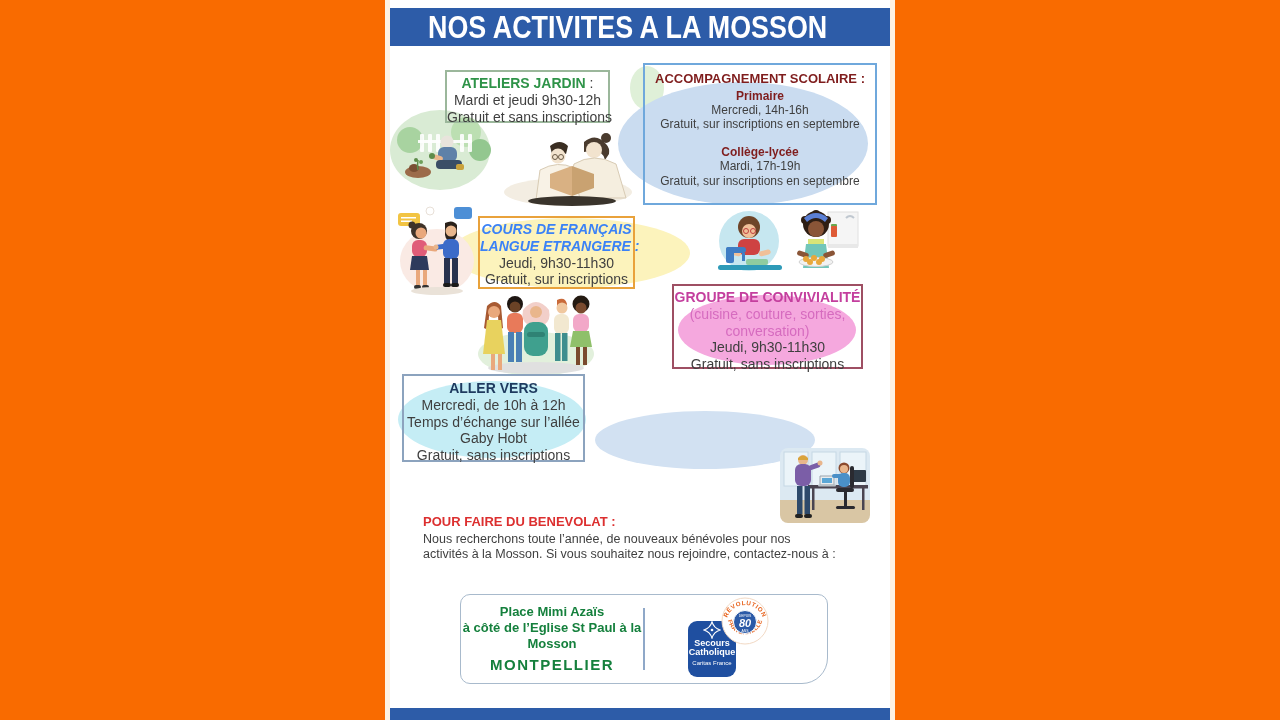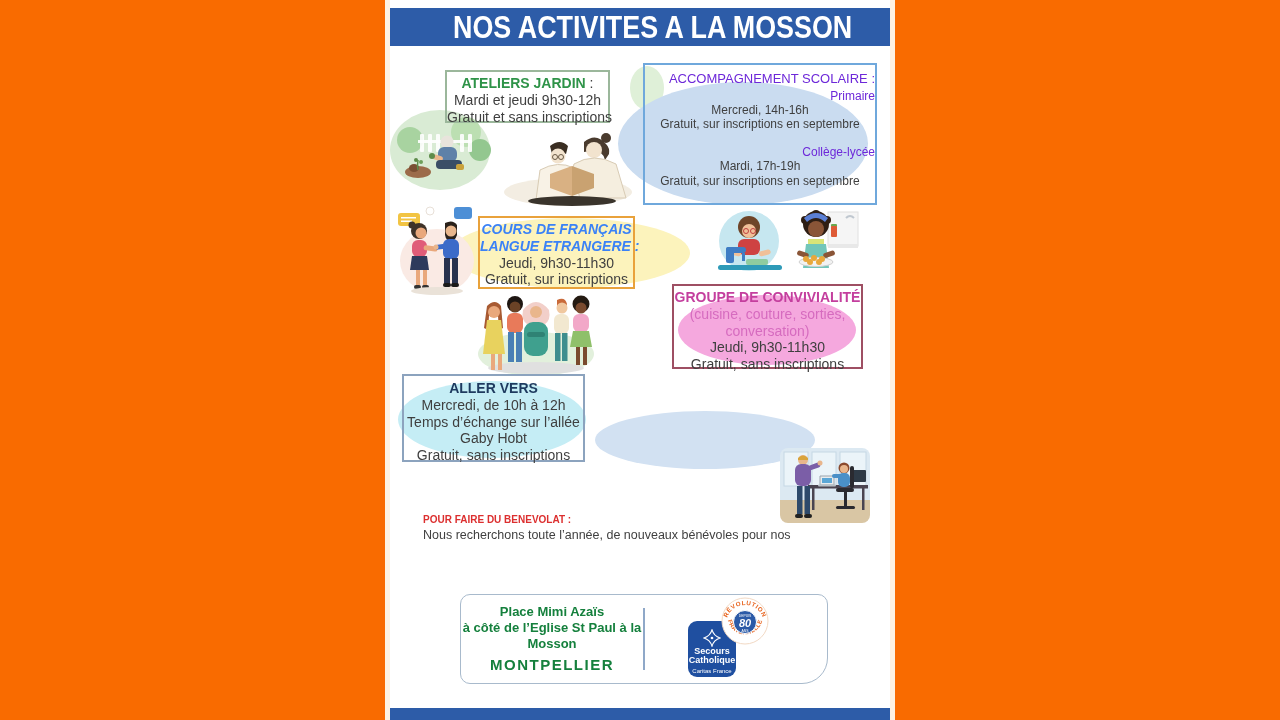--- a/index.html
+++ b/index.html
@@ -1,43 +1,43 @@
 <!DOCTYPE html>
 <html><head>
 <meta charset="utf-8">
 <style>
   html,body{margin:0;padding:0;}
   #stage{position:relative;width:1280px;height:720px;background:#F96B00;overflow:hidden;
          font-family:"Liberation Sans",sans-serif;color:#3F3F3F;}
   .abs{position:absolute;}
   #flyer{position:absolute;left:390px;top:0;width:500px;height:720px;background:#FFFFFF;}
   .edge{position:absolute;top:0;width:5px;height:720px;background:#FEF3E2;}
-  .header-bar{left:0;top:8px;width:500px;height:38px;background:#2D5CA8;display:flex;align-items:center;justify-content:flex-end;}
+  .header-bar{left:0;top:8px;width:500px;height:38px;background:#2D5CA8;display:flex;align-items:center;justify-content:flex-start;}
   .header-bar span{color:#FFF;font-weight:bold;font-size:32px;white-space:nowrap;transform:scaleX(0.84);letter-spacing:0;}
   .bottom-bar{left:0;bottom:0;width:500px;height:12px;background:#2D5CA8;}
   .ellipse{border-radius:50%;}
   .box{background:transparent;text-align:center;font-size:14px;line-height:1.2;box-sizing:border-box;}
   .box div{white-space:nowrap;}
   .t-green{color:#2E9348;font-weight:bold;}
-  .t-blue{color:#6d28d9;font-weight:normal;text-align:right;}
+  .t-blue{color:#7f1d1d;font-weight:bold;}
   .t-orange{color:#3b82f6;font-weight:bold;font-style:italic;}
   .t-magenta{color:#C43F9E;font-weight:bold;}
   .t-pink{color:#D66BBF;}
   .t-navy{color:#1E3A5F;font-weight:bold;}
   .t-dark{color:#3F3F3F;}
   .benevolat{left:33px;top:514px;width:450px;font-size:12.5px;line-height:1.2;text-align:left;}
-  .benevolat .title{color:#DC2F2F;font-weight:bold;font-size:10px;margin-bottom:2px;}
+  .benevolat .title{color:#DC2F2F;font-weight:bold;font-size:13px;margin-bottom:2px;}
   .footer-box{left:70px;top:594px;width:368px;height:90px;border:1.5px solid #A8BACC;
               border-radius:10px 10px 26px 10px;background:#FFF;display:flex;align-items:center;box-sizing:border-box;}
   .addr{width:182px;text-align:center;color:#15803d;font-weight:bold;font-size:13px;line-height:1.25;}
   .addr .city{font-size:15px;letter-spacing:1.5px;margin-top:3px;}
   .vdiv{width:2px;height:62px;background:#8FA8C8;}
   .logo-wrap{position:relative;flex:1;height:100%;}
   .sc-logo{position:absolute;left:43px;top:26px;width:48px;height:56px;background:#1F4FA0;border-radius:9px;
-           display:flex;flex-direction:column;align-items:center;justify-content:flex-start;padding-top:8px;box-sizing:border-box;}
+           display:flex;flex-direction:column;align-items:center;justify-content:flex-start;padding-top:0;box-sizing:border-box;}
   .sc-logo .l1{color:#FFF;font-weight:bold;font-size:9px;line-height:1.05;}
   .sc-logo .l2{color:#FFF;font-size:6px;margin-top:2px;}
   .badge{position:absolute;left:76px;top:2px;width:48px;height:48px;}
 </style>
 </head>
 <body>
 
 <div id="stage">
   <div class="edge" style="left:385px;"></div>
   <div class="edge" style="left:890px;"></div>
@@ -266,20 +266,21 @@
       <div>Mercredi, de 10h à 12h</div>
       <div>Temps d’échange sur l’allée</div>
       <div>Gaby Hobt</div>
       <div>Gratuit, sans inscriptions</div>
     </div>
 
 
     <div class="abs benevolat">
       <div class="title">POUR FAIRE DU BENEVOLAT :</div>
       <div>Nous recherchons toute l’année, de nouveaux bénévoles pour nos</div>
+      <div>activités à la Mosson. Si vous souhaitez nous rejoindre, contactez-nous à :</div>
     </div>
 
     <div class="abs footer-box">
       <div class="addr">
         <div>Place Mimi Azaïs</div>
         <div>à côté de l’Eglise St Paul à la</div>
         <div>Mosson</div>
         <div class="city">MONTPELLIER</div>
       </div>
       <div class="vdiv"></div>

